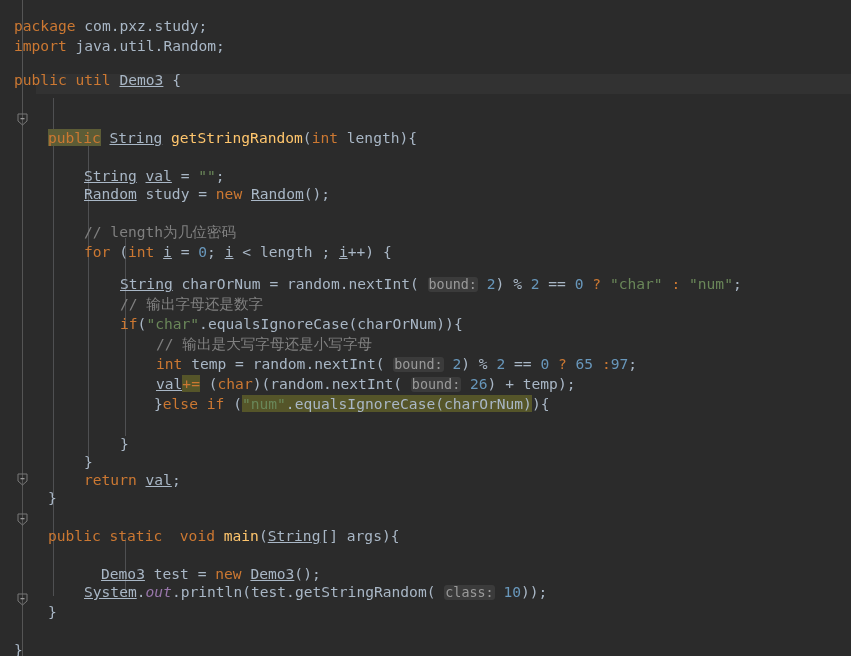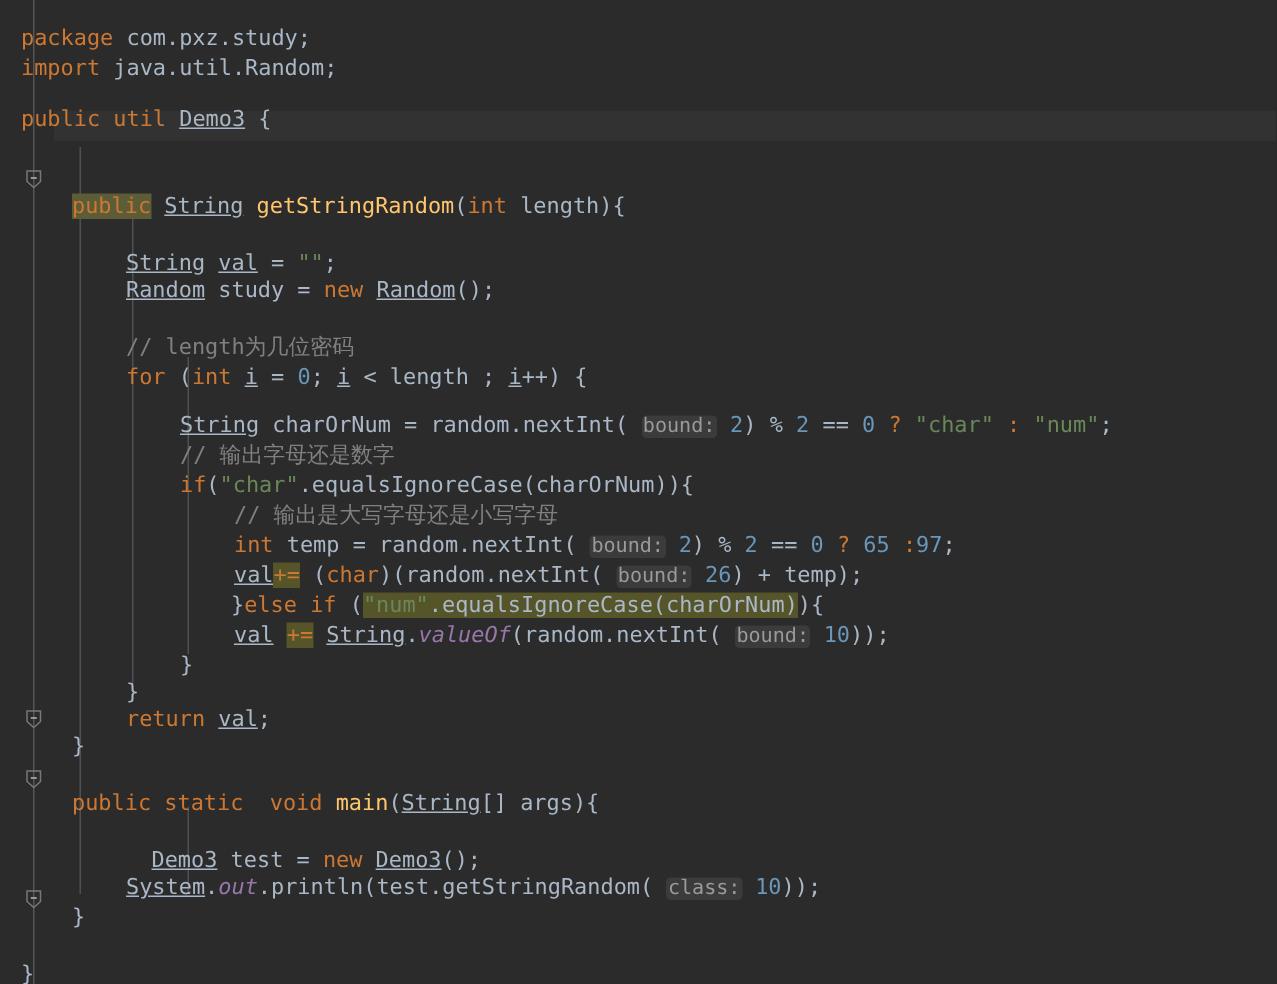--- a/index.html
+++ b/index.html
@@ -169,21 +169,20 @@
     <div class="ln" style="top:298px; left:120px;"><span class="kw">if</span><span class="txt">(</span><span class="str">"char"</span><span class="txt">.equalsIgnoreCase(charOrNum)){</span></div>
 
     <div class="ln" style="top:318px; left:156px;"><span class="cmt">// 输出是大写字母还是小写字母</span></div>
 
     <div class="ln" style="top:338px; left:156px;"><span class="kw">int</span> <span class="txt">temp = random.nextInt(</span> <span class="hint">bound:</span> <span class="num">2</span><span class="txt">)</span> <span class="txt">%</span> <span class="num">2</span> <span class="txt">==</span> <span class="num">0</span> <span class="kw">?</span> <span class="num">65</span> <span class="kw">:</span><span class="num">97</span><span class="txt">;</span></div>
 
     <div class="ln" style="top:358px; left:156px;"><span class="loc">val</span><span class="kw sel">+=</span> <span class="txt">(</span><span class="kw">char</span><span class="txt">)(random.nextInt(</span> <span class="hint">bound:</span> <span class="num">26</span><span class="txt">) + temp);</span></div>
 
     <div class="ln" style="top:378px; left:120px;margin-left:34px;"><span class="txt">}</span><span class="kw">else</span> <span class="kw">if</span> <span class="txt">(</span><span class="sel"><span class="str">"num"</span><span class="txt">.equalsIgnoreCase(charOrNum)</span></span><span class="txt">){</span></div>
 
-    <div class="ln" style="top:398px; left:156px;"><span class="loc">val</span> <span class="kw sel">+=</span> <span class="cls">String</span><span class="txt">.</span><span class="fld">valueOf</span><span class="txt">(random.nextInt(</span> <span class="hint">bound:</span> <span class="num">10</span><span class="txt">));</span></div>
 
     <div class="ln" style="top:418px; left:120px;"><span class="txt">}</span></div>
 
     <div class="ln" style="top:436px; left:84px;"><span class="txt">}</span></div>
 
     <div class="ln" style="top:454px; left:84px;"><span class="kw">return</span> <span class="loc">val</span><span class="txt">;</span></div>
 
     <div class="ln" style="top:472px; left:48px;"><span class="txt">}</span></div>
 
 

